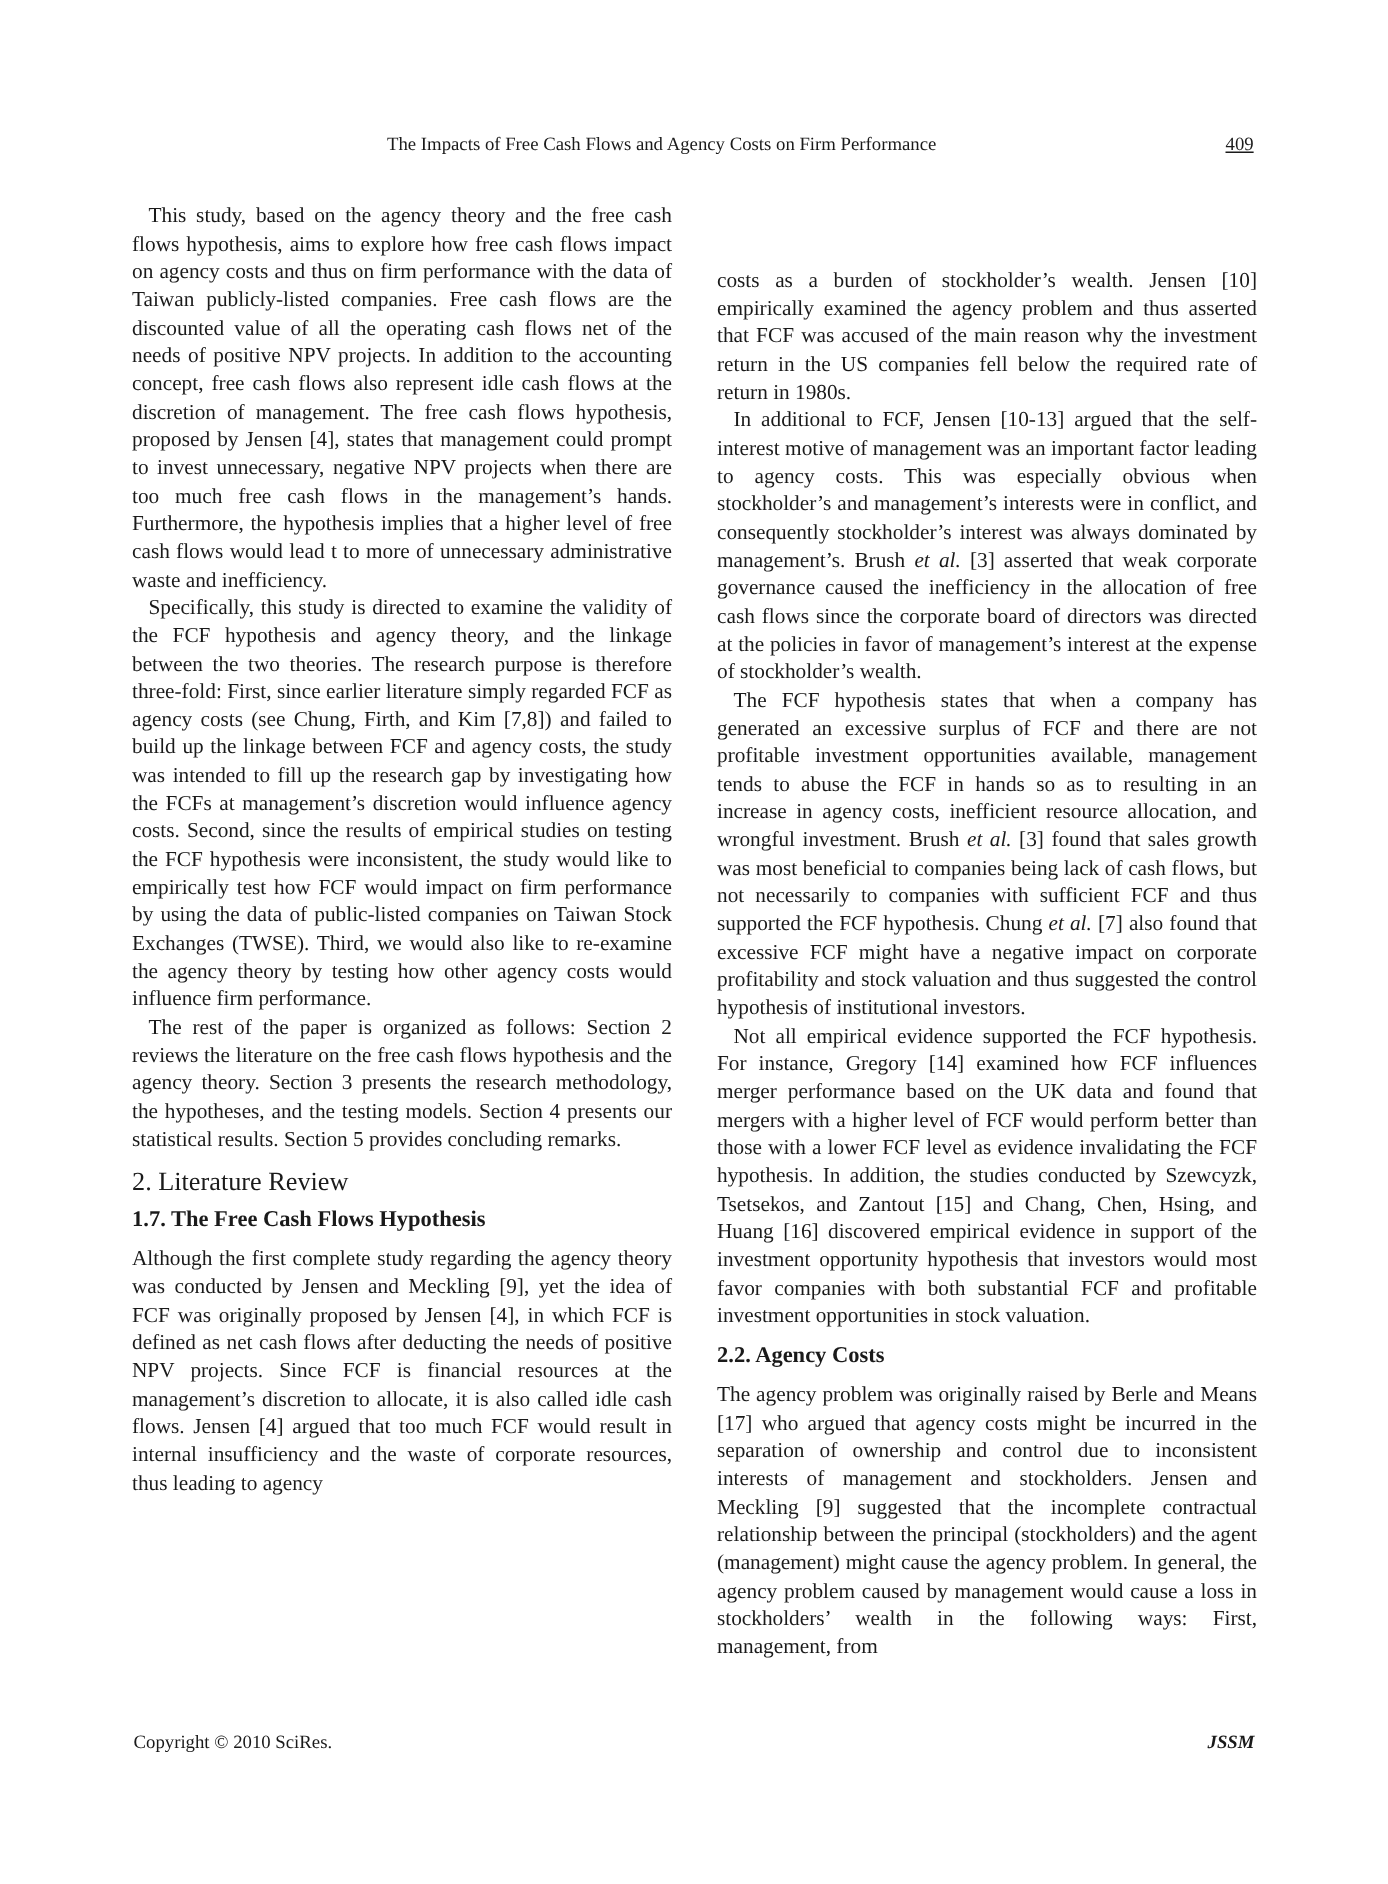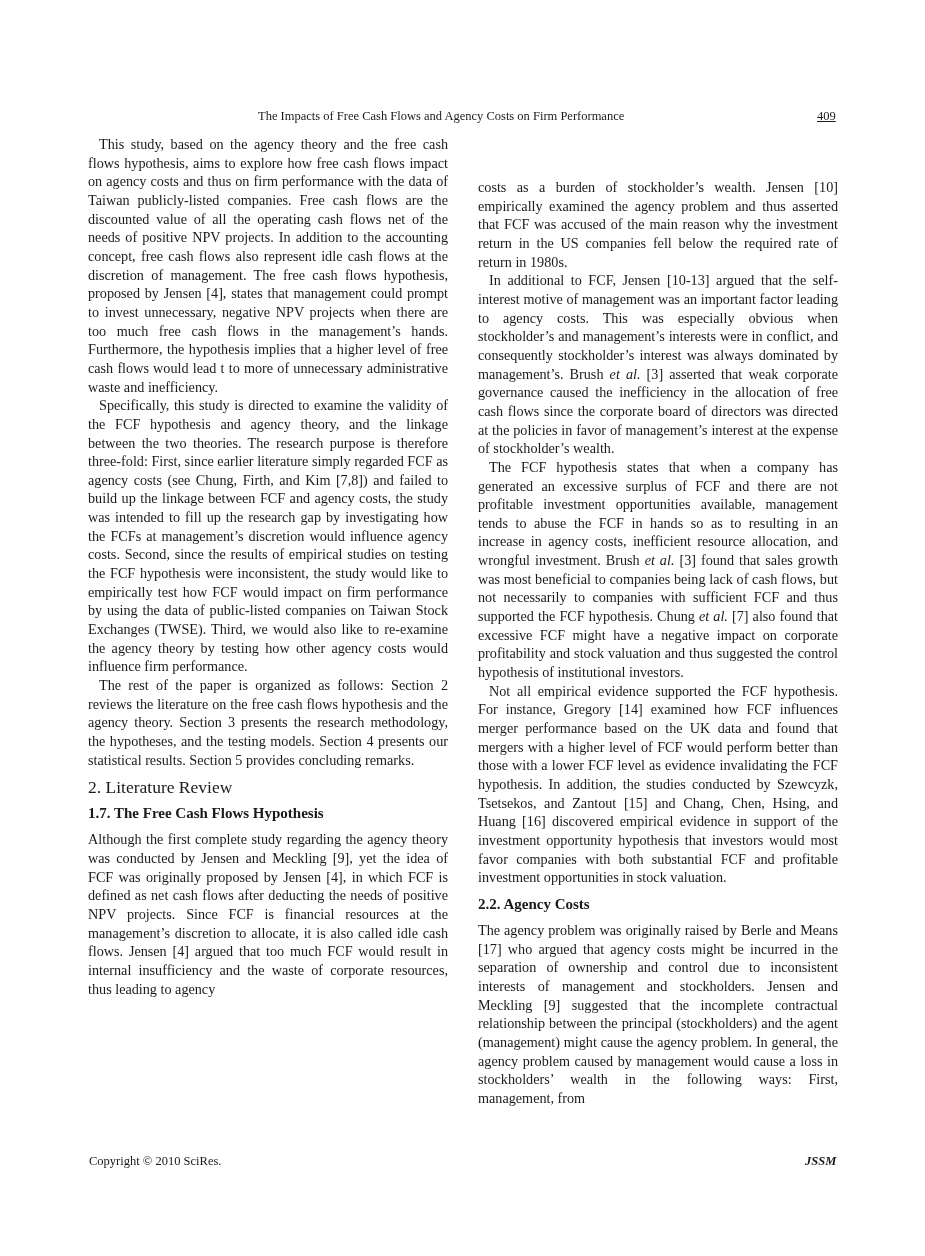--- a/index.html
+++ b/index.html
@@ -1,18 +1,18 @@
 <!DOCTYPE html>
 <html><head>
 <meta charset="utf-8">
 <style>
   html, body { margin:0; padding:0; background:#ffffff; }
   body { width:925px; height:1256px; position:relative; overflow:hidden;
          font-family:"Liberation Serif", "DejaVu Serif", serif; color:#1a1a1a; }
-  .header { position:absolute; top:89px; left:0; width:925px; height:18px; font-size:12.5px;margin-top:20px; }
+  .header { position:absolute; top:89px; left:0; width:925px; height:18px; font-size:12.5px; }
   .header .title { position:absolute; left:258px; top:0; }
   .header .pageno { position:absolute; left:817px; top:0;text-decoration:underline; }
   .col { position:absolute; top:135px; width:360px; font-size:14.2px; line-height:18.65px; }
   .col.left { left:88px; }
   .col.right { left:478px;margin-top:43px; }
   p { margin:0; text-align:justify; hyphens:none; }
   p.indent { text-indent:11px; }
   h2 { margin:6px 0 0 0; font-size:17.5px; font-weight:normal; line-height:24px; }
   h3 { margin:3px 0 6px 0; font-size:15px; font-weight:bold; line-height:22px; }
   .right h3 { margin:6px 0 6px 0; }

